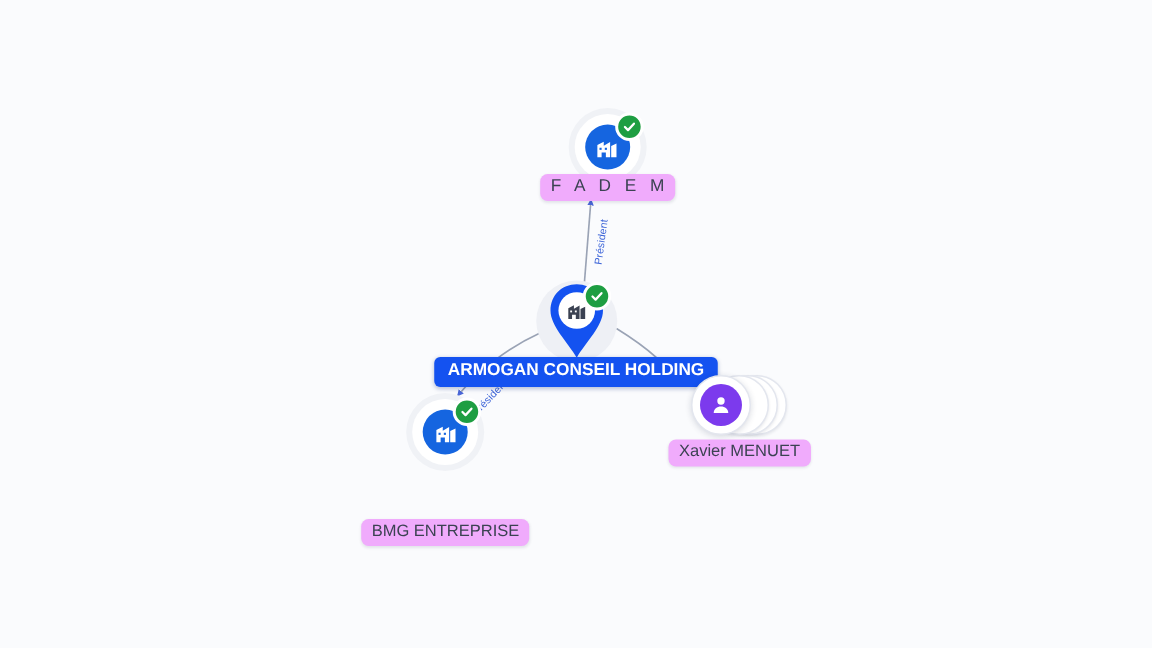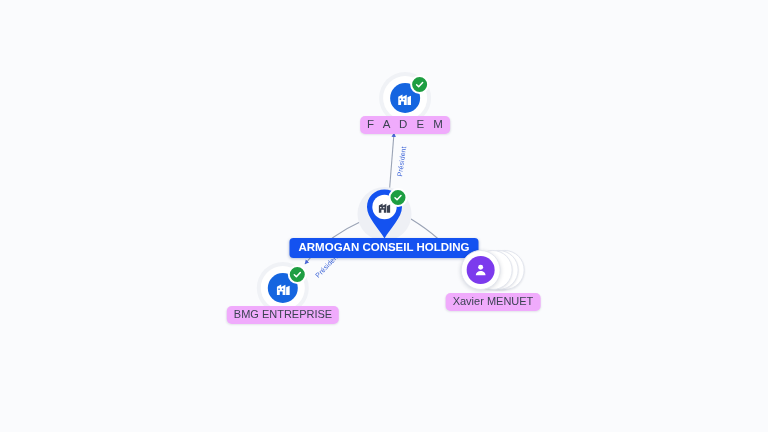--- a/index.html
+++ b/index.html
@@ -253,21 +253,21 @@
         <div class="verified-badge">
           <svg width="9" height="9" viewBox="0 0 24 24" fill="none" stroke="#ffffff" stroke-width="4" stroke-linecap="round" stroke-linejoin="round">
             <path d="M4 12.5 L9.5 18 L20 6.5"></path>
           </svg>
         </div>
       </div>
     </div>
     <div class="node-label selected">ARMOGAN CONSEIL HOLDING</div>
   </div>
 
-  <div class="node" style="left:283px; top:266px;">
+  <div class="node" style="left:297px; top:266px;gap:40px;">
     <div class="circle-node-halo">
       <div class="circle-node-disc">
         <svg width="17" height="17" viewBox="0 0 24 24" fill="#ffffff">
           <path d="M3 21V9.5l6-3.2V10l6-3.3V21h-4v-4.6h-4V21H3zm13-10.6V21h5V8l-5 2.4z"></path>
           <rect x="5" y="12" width="2" height="2" fill="#1565e0"></rect>
           <rect x="10" y="12" width="2" height="2" fill="#1565e0"></rect>
         </svg>
       </div>
       <div class="verified-badge">
         <svg width="9" height="9" viewBox="0 0 24 24" fill="none" stroke="#ffffff" stroke-width="4" stroke-linecap="round" stroke-linejoin="round">

